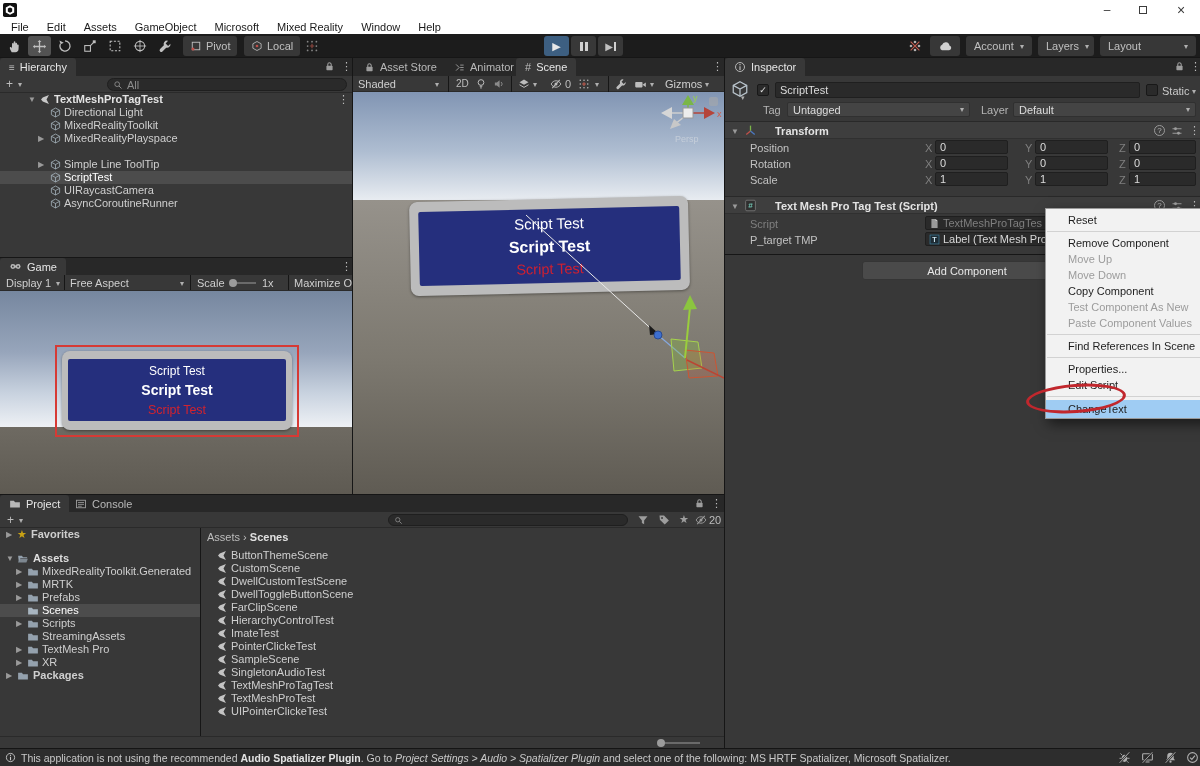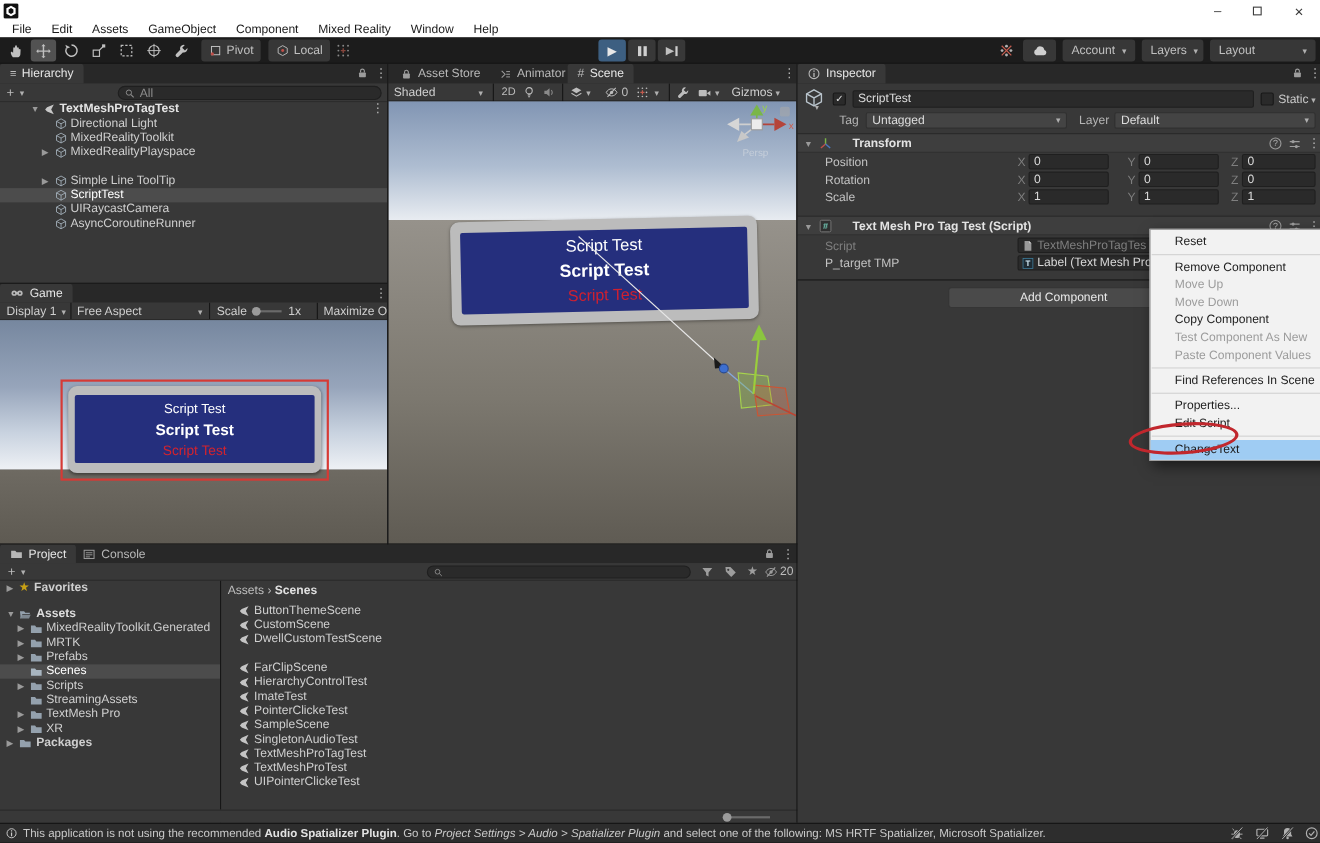--- a/index.html
+++ b/index.html
@@ -262,21 +262,21 @@
     <span class="abs winbtn" style="left:1092px;">–</span>
     <span class="abs winbtn" style="left:1128px;"><span class="maxglyph"></span></span>
     <span class="abs winbtn" style="left:1166px;font-size:14px;">×</span>
   </div>
 
   <div class="abs menubar">
     <span class="menu-item">File</span>
     <span class="menu-item">Edit</span>
     <span class="menu-item">Assets</span>
     <span class="menu-item">GameObject</span>
-    <span class="menu-item">Component</span>
+    <span class="menu-item">Microsoft</span>
     <span class="menu-item">Mixed Reality</span>
     <span class="menu-item">Window</span>
     <span class="menu-item">Help</span>
   </div>
 
   <div class="abs toolbar">
     <span class="tbtn tool" style="left:3px;">
         <svg class="ic" width="15" height="15">
           <use href="#sy-hand"></use>
         </svg>
@@ -887,20 +887,28 @@
           <span class="lbl" style="left:30px;">CustomScene</span>
         </div>
       <div class="trow" style="top:47px;">
           <span class="abs" style="left:16px;top:1px;color:#c4c4c4;">
             <svg class="ic" width="11" height="11">
               <use href="#sy-unity"></use>
             </svg>
           </span>
           <span class="lbl" style="left:30px;">DwellCustomTestScene</span>
         </div>
+      <div class="trow" style="top:60px;">
+          <span class="abs" style="left:16px;top:1px;color:#c4c4c4;">
+            <svg class="ic" width="11" height="11">
+              <use href="#sy-unity"></use>
+            </svg>
+          </span>
+          <span class="lbl" style="left:30px;">DwellToggleButtonScene</span>
+        </div>
       <div class="trow" style="top:73px;">
           <span class="abs" style="left:16px;top:1px;color:#c4c4c4;">
             <svg class="ic" width="11" height="11">
               <use href="#sy-unity"></use>
             </svg>
           </span>
           <span class="lbl" style="left:30px;">FarClipScene</span>
         </div>
       <div class="trow" style="top:86px;">
           <span class="abs" style="left:16px;top:1px;color:#c4c4c4;">

